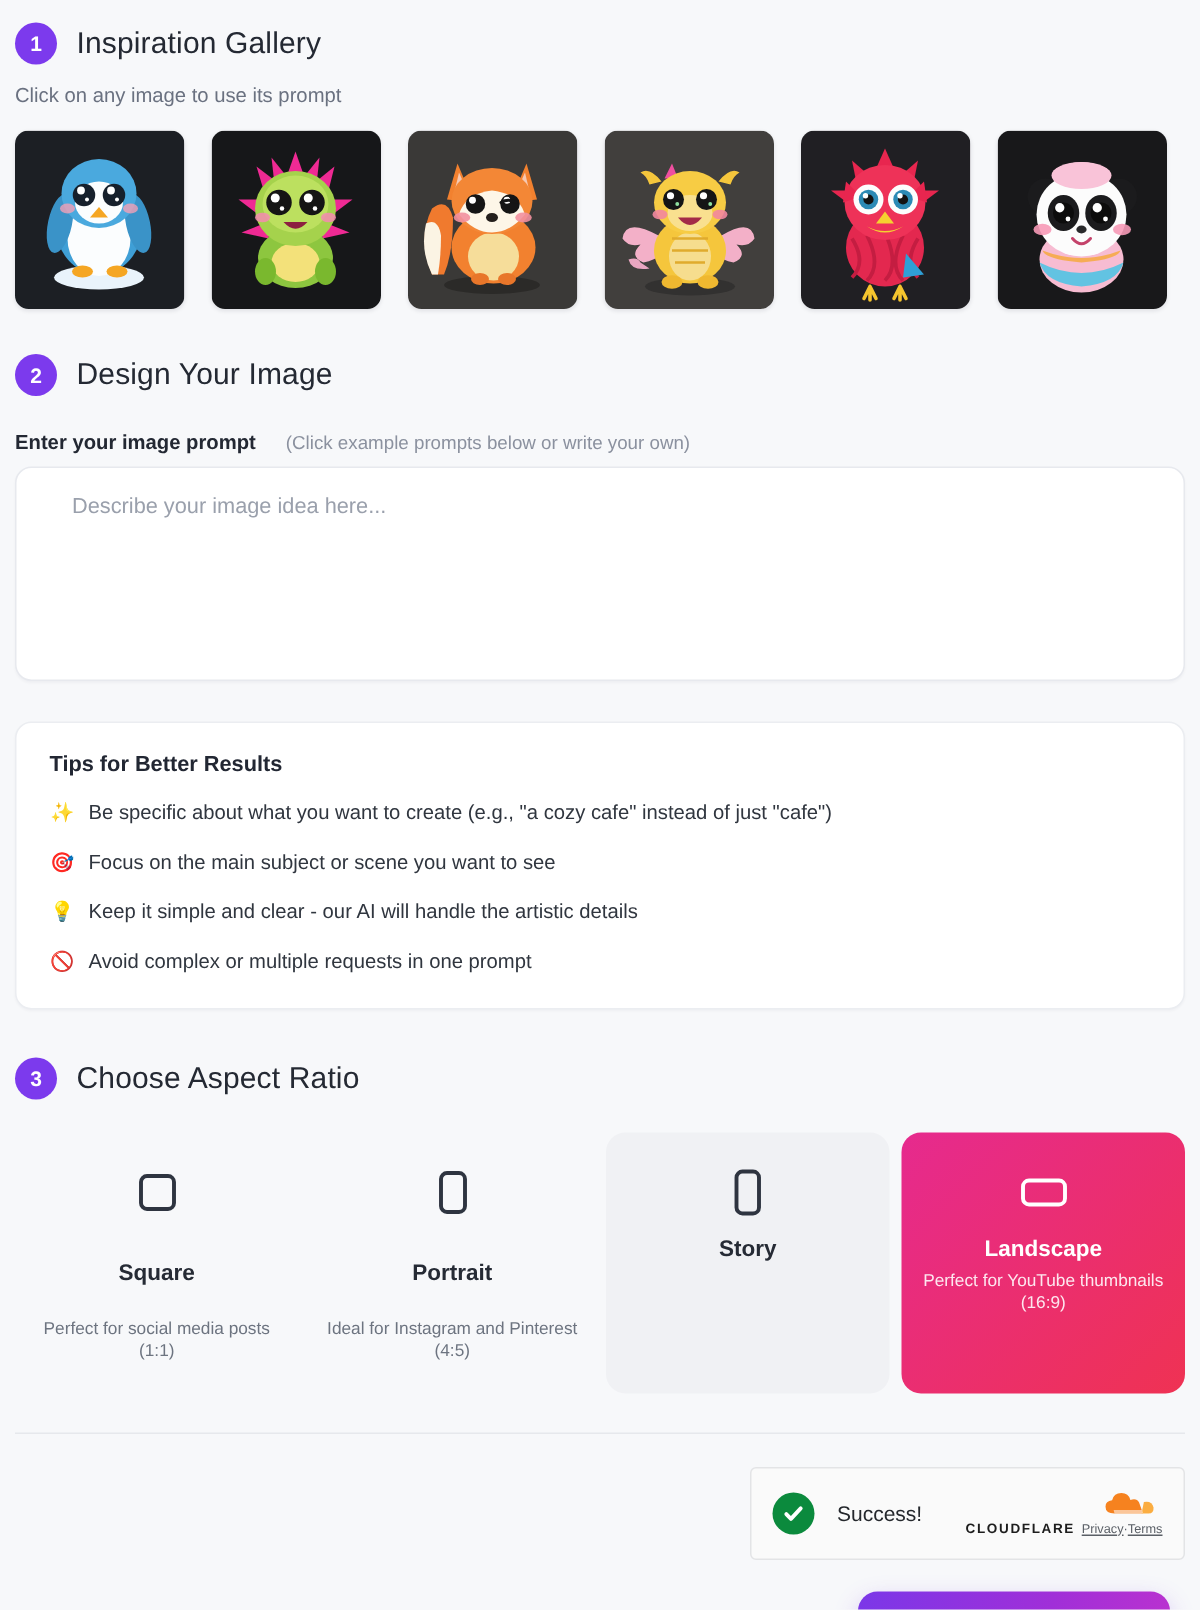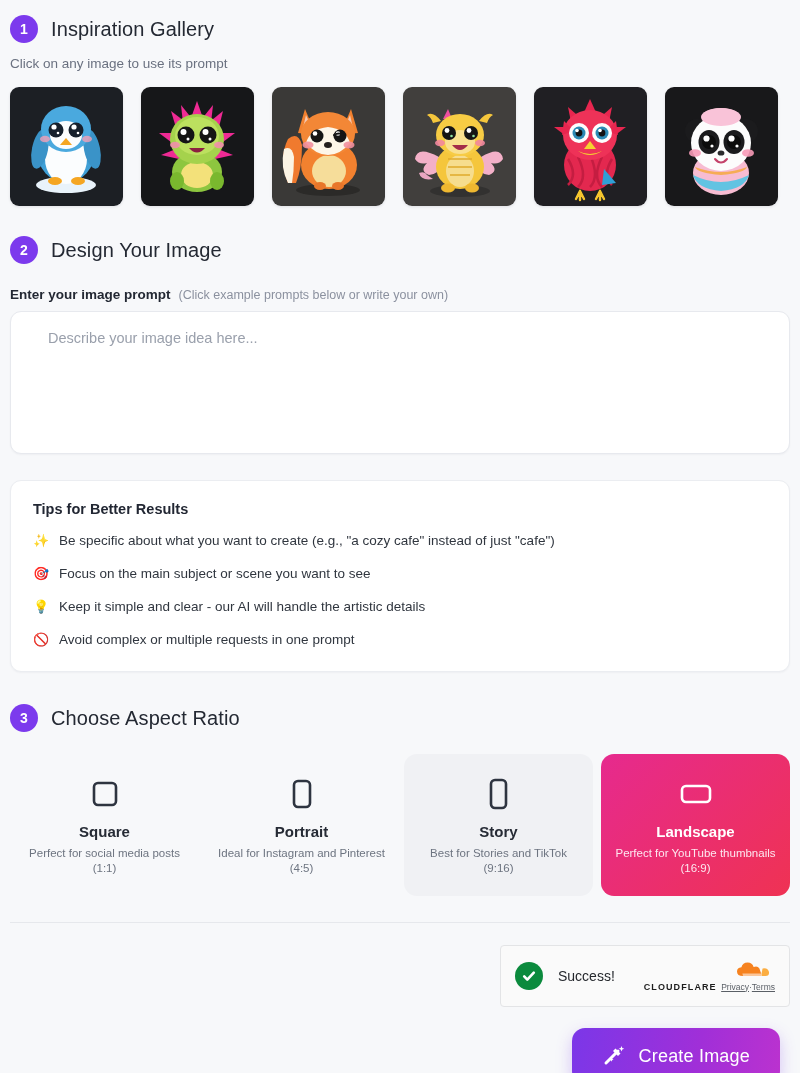--- a/index.html
+++ b/index.html
@@ -31,21 +31,21 @@
   .thumb {
     width: 113px; height: 119px; border-radius: 9px;
     position: relative; overflow: hidden;
     box-shadow: 0 1px 3px rgba(16,24,40,.10);
     flex: none;
   }
   .thumb svg { display: block; width: 100%; height: 100%; }
 
   
   #design-section { margin-top: 30px; }
-  .prompt-label-row { margin-top: 23px; display: flex; align-items: baseline; gap: 8px; }
+  .prompt-label-row { margin-top: 23px; display: flex; align-items: baseline; gap: 20px; }
   .prompt-label { font-size: 13.5px; font-weight: 700; color: #232833; }
   .prompt-hint { font-size: 12.5px; color: #8b919f; }
   .prompt-box {
     margin-top: 9px; height: 143px; width: 100%;
     background: #fff; border: 1px solid #e7e9ee; border-radius: 11px;
     padding: 18px 37px;
     font-family: "Liberation Sans", sans-serif;
     font-size: 14.5px; color: #1f2430; resize: none; outline: none;
     box-shadow: 0 1px 2px rgba(16,24,40,.04);
   }
@@ -67,21 +67,21 @@
   #ratio-section { margin-top: 32px; }
   .ratio-grid {
     display: grid; grid-template-columns: repeat(4, 1fr);
     gap: 8px; margin-top: 22px;
   }
   .ratio-card {
     border-radius: 13px; padding: 22px 10px 20px 10px;
     text-align: center; cursor: pointer;
     display: flex; flex-direction: column; align-items: center;
   }
-  .ratio-card.plain { background: transparent; }
+  .ratio-card.plain { background: transparent; gap: 16px; }
   .ratio-card.soft  { background: #f0f1f4; }
   .ratio-card.accent{ background: linear-gradient(135deg,#e62a8e 0%,#ef3253 100%); }
   .ratio-ico { height: 36px; display: flex; align-items: center; justify-content: center; }
   .ratio-ico svg { display: block; }
   .ratio-name { font-size: 15px; font-weight: 700; margin-top: 11px; color: #262b35; }
   .ratio-desc { font-size: 11.5px; color: #6d7480; margin-top: 6px; line-height: 15px; }
   .ratio-card.accent .ratio-name { color: #fff; font-weight: 700; text-align: center; }
   .ratio-card.accent .ratio-desc { color: #fde7ef; }
 
   
@@ -374,21 +374,20 @@
         <span class="ratio-desc">Ideal for Instagram and Pinterest (4:5)</span>
       </div>
 
       <div class="ratio-card soft">
         <span class="ratio-ico">
           <svg width="19" height="32" viewBox="0 0 19 32">
               <rect x="2" y="2" width="15" height="28" rx="4" fill="none" stroke="#2e3440" stroke-width="2.6"></rect>
             </svg>
         </span>
         <span class="ratio-name">Story</span>
-        <span class="ratio-desc">Best for Stories and TikTok (9:16)</span>
       </div>
 
       <div class="ratio-card accent">
         <span class="ratio-ico">
           <svg width="32" height="22" viewBox="0 0 32 22">
               <rect x="2" y="3" width="28" height="16" rx="4" fill="none" stroke="#ffffff" stroke-width="2.6"></rect>
             </svg>
         </span>
         <span class="ratio-name">Landscape</span>
         <span class="ratio-desc">Perfect for YouTube thumbnails (16:9)</span>

